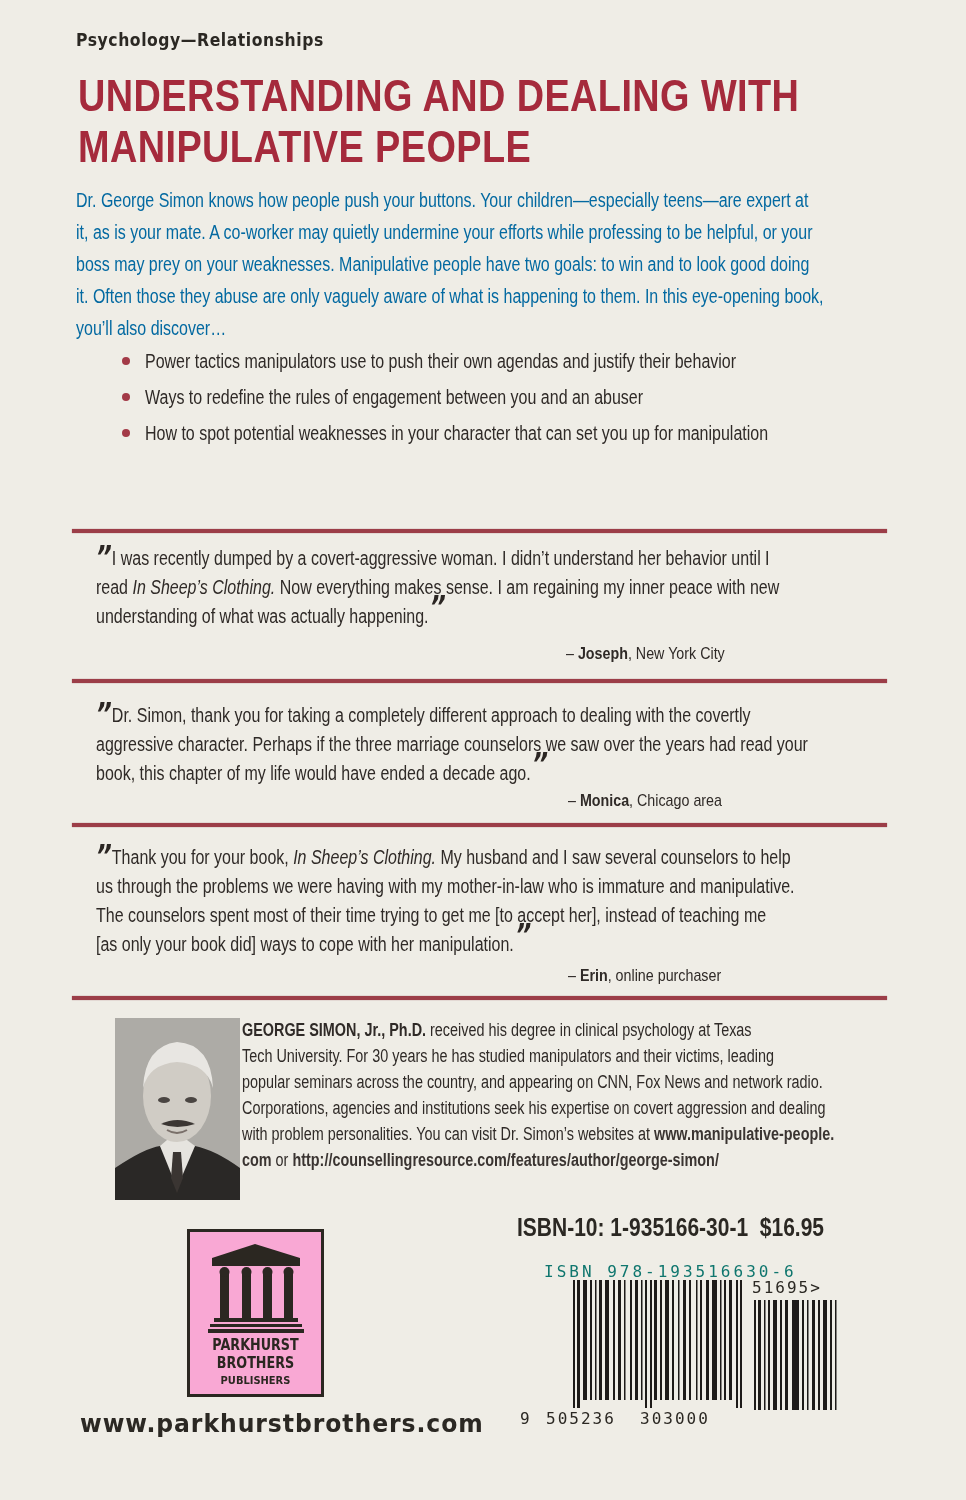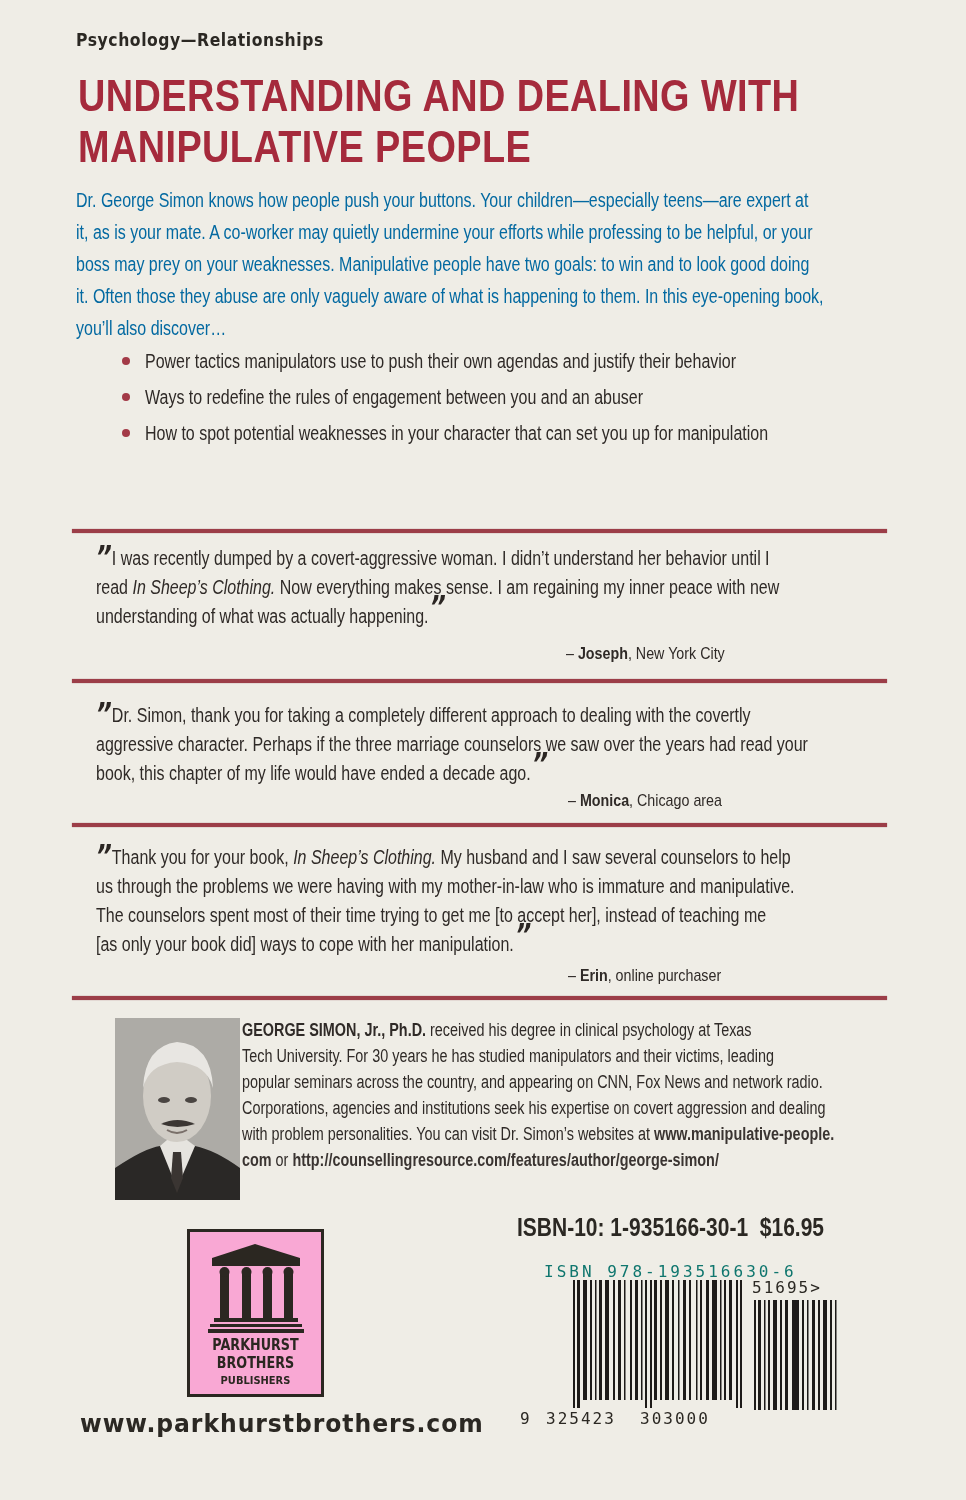--- a/index.html
+++ b/index.html
@@ -253,14 +253,14 @@
       <rect x="274" y="22" width="3" height="110"></rect>
       <rect x="280" y="22" width="2" height="110"></rect>
       <rect x="285" y="22" width="4" height="110"></rect>
       <rect x="292" y="22" width="2" height="110"></rect>
       <rect x="297" y="22" width="1.5" height="110"></rect>
     </g>
   </svg>
 </div>
 <div class="abs bar-digits" style="left:752px; top:1278px;">51695&gt;</div>
 <div class="abs bar-digits" style="left:520px; top:1409px;">9</div>
-<div class="abs bar-digits" style="left:546px; top:1409px;">325423</div>
+<div class="abs bar-digits" style="left:546px; top:1409px;">505236</div>
 <div class="abs bar-digits" style="left:640px; top:1409px;">303000</div>
 
 </body></html>

